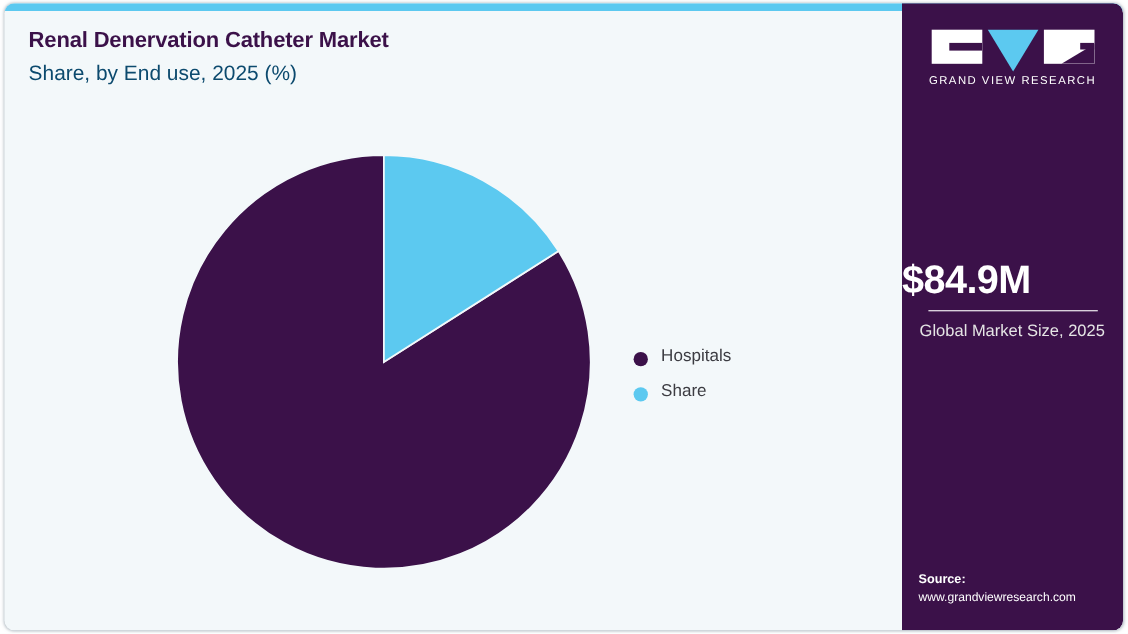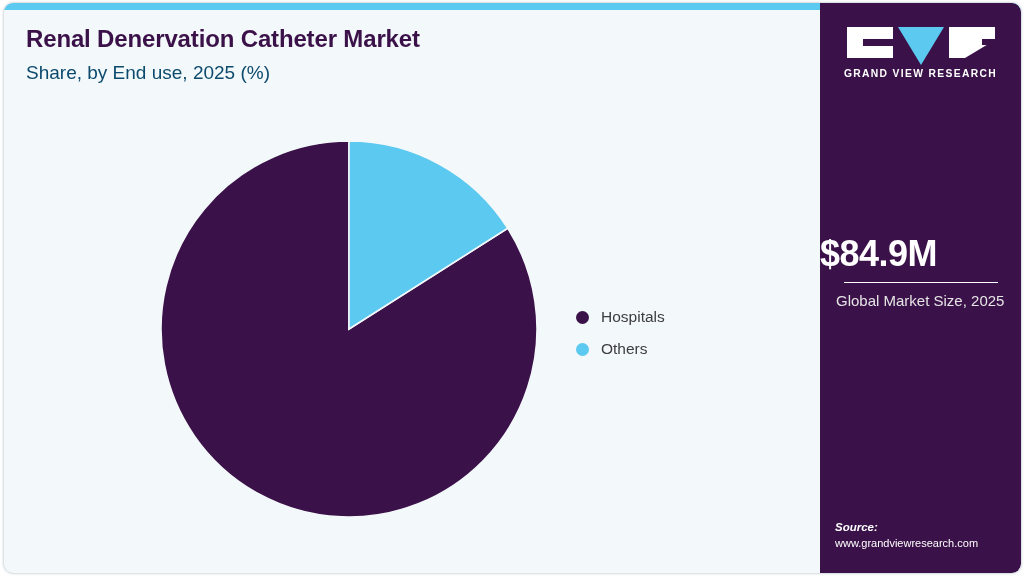--- a/index.html
+++ b/index.html
@@ -42,21 +42,21 @@
   }
   
   .header {
     position: absolute;
     left: 22px;
     top: 22px;
     width: 640px;
   }
   .chart-title {
     margin: 0;
-    font-size: 24px;
+    font-size: 20px;
     font-weight: bold;
     color: #3b1149;
     letter-spacing: -0.15px;
     line-height: 1.2;
   }
   .chart-subtitle {
     margin: 7px 0 0 0;
     font-size: 19px;
     font-weight: normal;
     color: #0c4a6e;
@@ -83,21 +83,21 @@
     height: 380px;
   }
   
   .legend {
     position: absolute;
     left: 572px;
     top: 198px;
   }
   .legend-item {
     display: flex;
-    align-items: center;
+    align-items: flex-end;
     height: 32px;
   }
   .legend-dot {
     width: 13px;
     height: 13px;
     border-radius: 50%;
     flex: 0 0 auto;
   }
   .legend-label {
     margin-left: 12px;
@@ -170,21 +170,21 @@
     width: 0;
     height: 0;
     border-left: 23px solid transparent;
     border-right: 23px solid transparent;
     border-top: 38px solid #5cc9f0;
     margin-top: 0;
   }
   .logo-text {
     margin-top: 8px;
     font-size: 10.3px;
-    font-weight: bold;
+    font-weight: normal;
     letter-spacing: 1.35px;
     color: #ffffff;
   }
   .stat-block {
     position: absolute;
     left: 0;
     top: 232px;
     width: 201px;
     text-align: left;
   }
@@ -212,21 +212,20 @@
     left: 15px;
     bottom: 21px;
     width: 190px;
     text-align: left;
   }
   .source-label {
     font-size: 11.5px;
     font-weight: bold;
     color: #ffffff;
     line-height: 1.45;
-    font-style: italic;
   }
   .source-url {
     font-size: 11px;
     color: #ffffff;
     line-height: 1.45;
     white-space: nowrap;
   }
 </style>
 </head>
 <body>
@@ -252,21 +251,21 @@
         </svg>
       </div>
 
       <div class="legend">
         <div class="legend-item">
           <span class="legend-dot" style="background:#3B1149"></span>
           <span class="legend-label">Hospitals</span>
         </div>
         <div class="legend-item">
           <span class="legend-dot" style="background:#5CC9F0"></span>
-          <span class="legend-label">Others</span>
+          <span class="legend-label">Share</span>
         </div>
       </div>
 
     </div>
 
     <div class="side-panel">
 
       <div class="logo-block">
         <div class="logo-marks">
           <span class="logo-g"></span>

